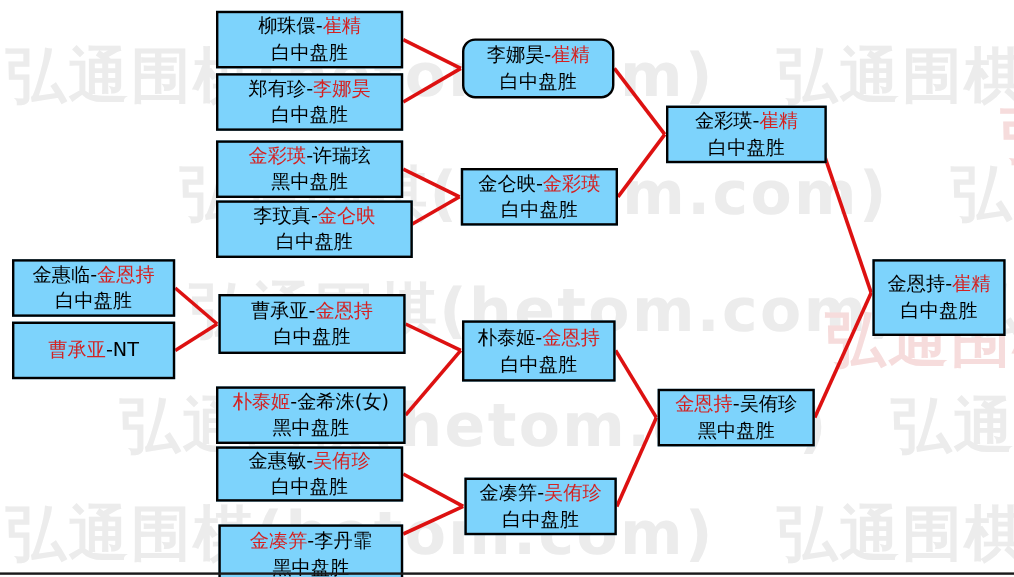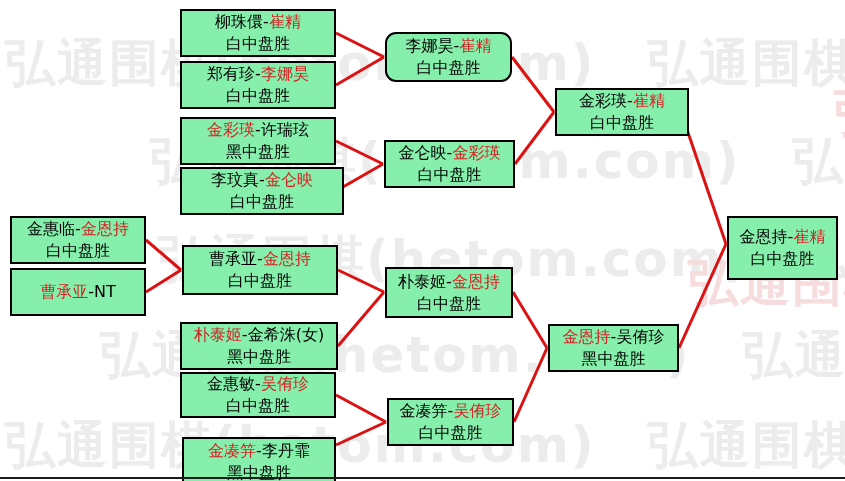--- a/index.html
+++ b/index.html
@@ -20,21 +20,21 @@
     letter-spacing:2px;
     z-index:0;
     user-select:none;
   }
   .wm.pink{color:#f6dcdc;}
   
   #connectors{position:absolute;left:0;top:0;z-index:1;}
   
   .match{
     position:absolute;
-    background:#86efac;
+    background:#7dd3fc;
     border:2px solid #000000;
     z-index:2;
     display:flex;
     flex-direction:column;
     justify-content:center;
     box-sizing:border-box;
     font-size:16px;
     line-height:22px;
     color:#000000;
     text-align:center;

